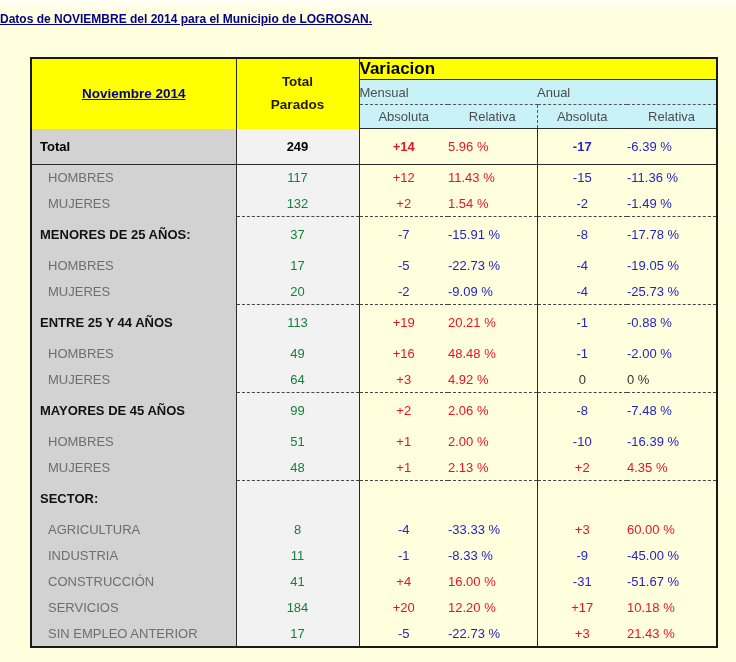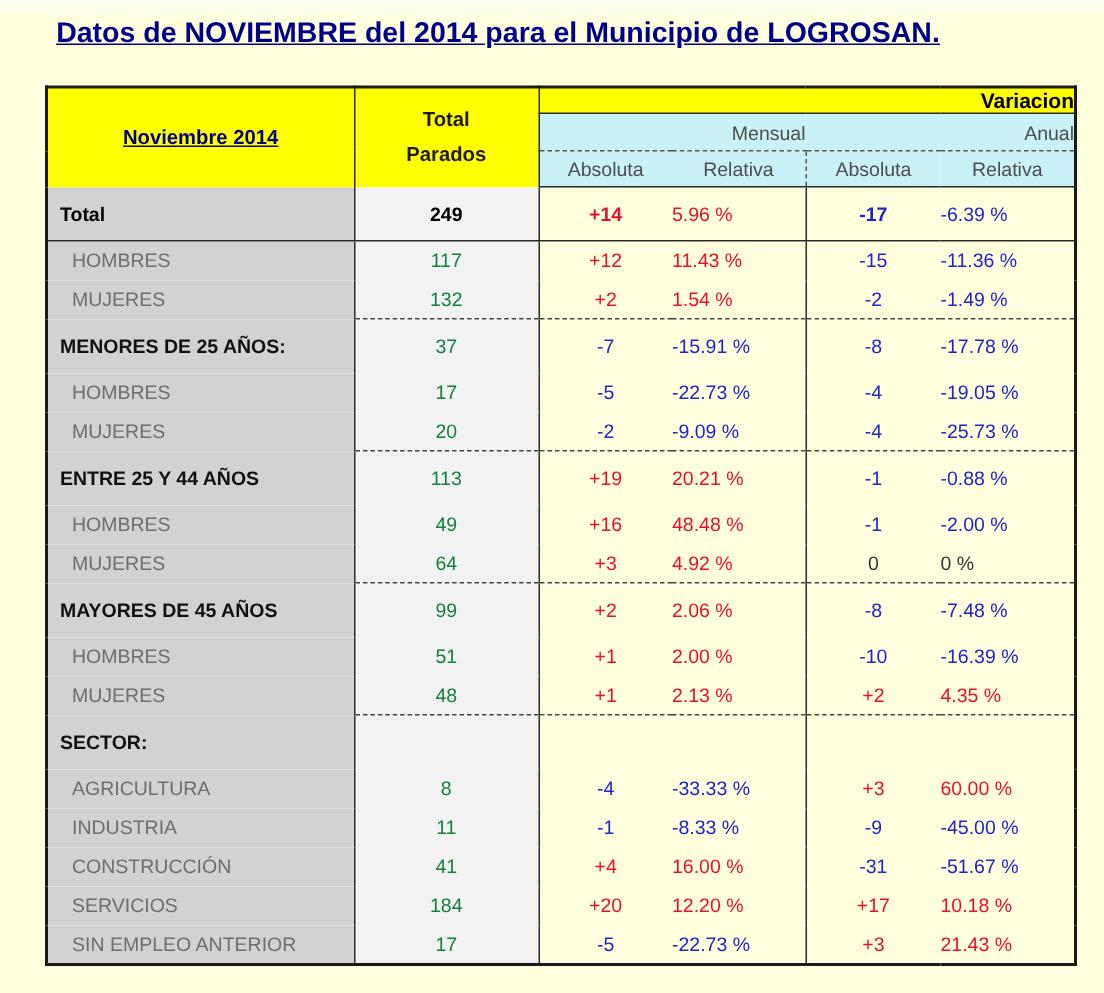--- a/index.html
+++ b/index.html
@@ -13,22 +13,22 @@
   body{
     width:736px;height:662px;
     background:linear-gradient(var(--page-bg),var(--page-bg));
     font-family:"Liberation Sans", sans-serif;
   }
   .page{
     position:relative;width:736px;height:662px;overflow:hidden;
     background:linear-gradient(180deg,#fffff6 0px,var(--page-bg) 14px);
   }
   .title{
-    position:absolute;top:12px;left:0;width:664px;text-align:center;
-    font-size:19px;font-weight:bold;color:var(--navy);
+    position:absolute;top:12px;left:0;width:664px;
+    font-size:12px;font-weight:bold;color:var(--navy);
     text-decoration:underline;
   }
   table.stats{
     position:absolute;left:30px;top:57px;width:688px;
     border-collapse:collapse;table-layout:fixed;
     border:2px solid #1a1a1a;
     font-size:13px;color:#222;
   }
   col.c-label{width:205px;} col.c-total{width:123px;}
   col.c-mabs{width:89px;} col.c-mrel{width:89px;}
@@ -40,24 +40,24 @@
   .h-period{
     color:var(--navy);font-weight:bold;font-size:13.5px;
     text-decoration:underline;text-align:center;
     border-right:1px solid var(--line);
   }
   .h-totalparados{
     color:#1f1a00;font-weight:bold;font-size:13.5px;text-align:center;
     border-right:1px solid var(--line);line-height:1.7;
   }
   .h-variacion{
-    color:#000;font-weight:bold;font-size:14px;text-align:right;
+    color:#000;font-weight:bold;font-size:17px;text-align:left;
     height:16px;border-bottom:1px solid var(--line);
   }
-  .h-group{height:25px;text-align:right;border-bottom:1px dashed #555;margin-left:20px;}
+  .h-group{height:25px;text-align:left;border-bottom:1px dashed #555;margin-left:20px;}
   .h-subcol{height:24px;text-align:center;border-bottom:1px solid var(--line);}
   .h-dash-left{border-left:1px dashed #555;}
 
   td{padding:0;vertical-align:middle;}
   td.label{
     background:var(--label-bg);padding-left:8px;
     border-right:1px solid var(--line);color:#111;
   }
   td.total{
     background:var(--total-bg);text-align:center;

